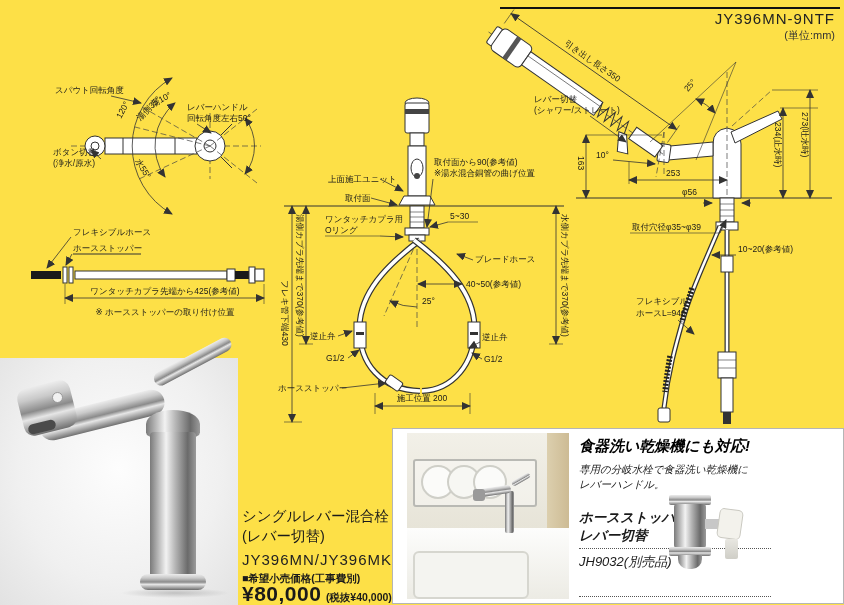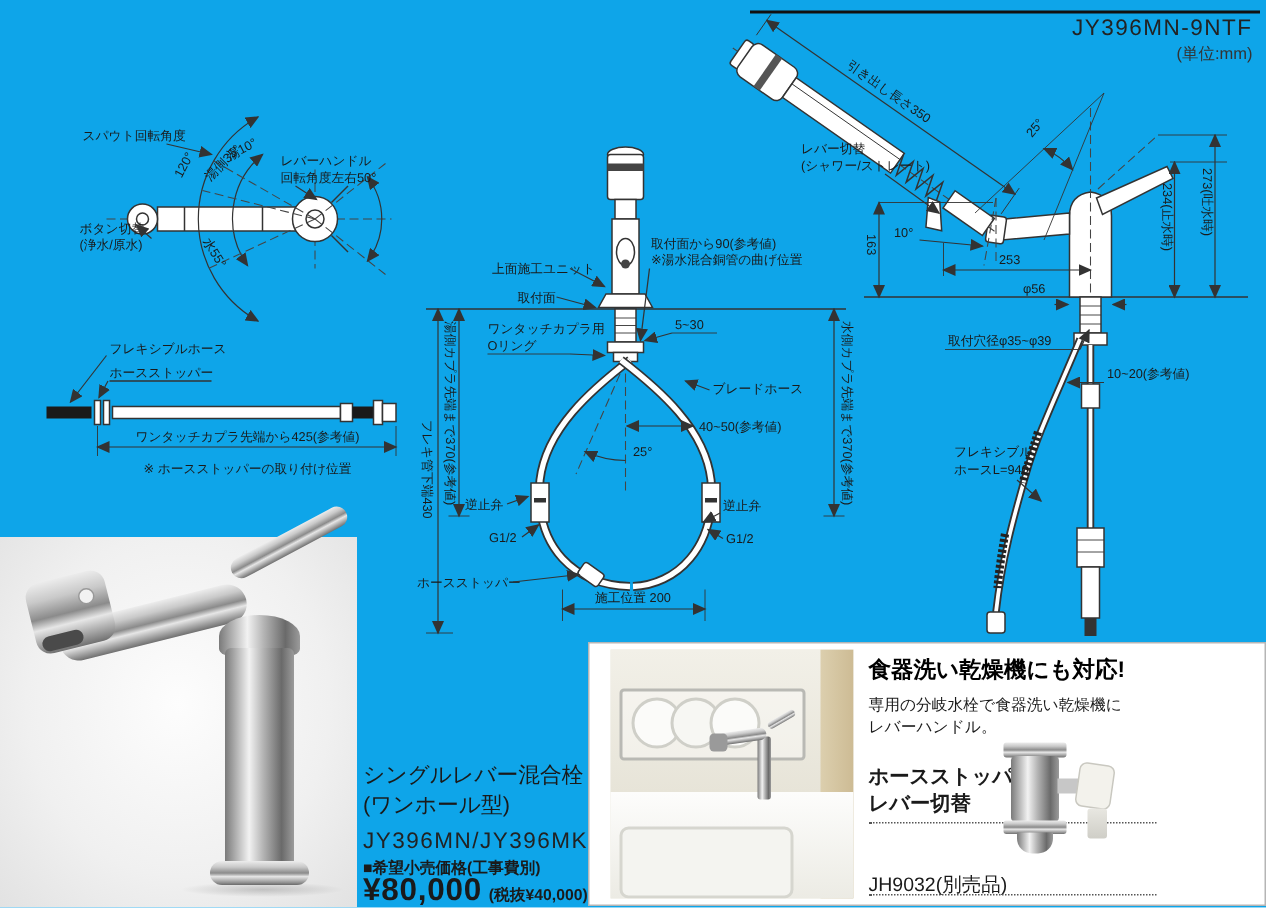--- a/index.html
+++ b/index.html
@@ -1,16 +1,16 @@
 <!DOCTYPE html>
 <html><head>
 <meta charset="utf-8">
 <style>
   html,body{margin:0;padding:0;background:#fff;}
-  #stage{position:relative;width:844px;height:605px;background:#0ea5e9;overflow:hidden;
+  #stage{position:relative;width:844px;height:605px;background:#fde047;overflow:hidden;
          font-family:"Liberation Sans","DejaVu Sans",sans-serif;color:#1a1a1a;}
   .abs{position:absolute;}
   svg{position:absolute;overflow:visible;}
   svg text{font-family:"Liberation Sans","DejaVu Sans",sans-serif;font-size:8.5px;fill:#1a1a1a;}
   .ln{stroke:#333;stroke-width:1;fill:none;}
   .lnf{stroke:#333;stroke-width:1;fill:#fff;}
   .thin{stroke:#333;stroke-width:0.6;fill:none;}
   .cl{stroke:#444;stroke-width:0.7;stroke-dasharray:6 3;fill:none;}
   .dim{stroke:#333;stroke-width:0.8;fill:none;}
   .hose-o{stroke:#333;stroke-width:6;fill:none;}
@@ -21,21 +21,21 @@
   .unit-note{position:absolute;left:700px;top:28px;width:135px;text-align:right;font-size:11px;color:#333;}
   
   .photo{position:absolute;left:0;top:358px;width:238px;height:247px;
          background:radial-gradient(ellipse at 50% 45%,#fdfdfd 0%,#f0f0f0 60%,#e2e2e2 100%);}
   .chrome-v{background:linear-gradient(to right,#7a7a7a,#f2f2f2 35%,#b5b5b5 55%,#6a6a6a 82%,#9b9b9b);}
   .chrome-h{background:linear-gradient(to bottom,#ececec,#c9c9c9 25%,#8b8b8b 50%,#e6e6e6 65%,#707070);}
   
   .tb{position:absolute;left:242px;}
   .vdivider{position:absolute;left:392px;top:505px;width:1px;height:96px;background:#9a9a9a;}
   
-  .promo{position:absolute;left:392px;top:428px;width:450px;height:174px;border:1px solid #b5b5b5;background:#fff;}
+  .promo{position:absolute;left:392px;top:428px;width:450px;height:174px;border:1px solid #b5b5b5;background:#fff;font-style:italic;}
   .kitchen{position:absolute;left:14px;top:4px;width:162px;height:166px;overflow:hidden;background:#eceadf;}
   .dotted{border-bottom:1px dotted #555;height:1px;}
   .valve{position:absolute;left:272px;top:66px;width:86px;height:96px;}
 </style>
 </head>
 <body>
 
 <div id="stage">
 
   <div class="toprule"></div>
@@ -282,21 +282,21 @@
     <div class="abs" style="left:28px;top:64px;width:28px;height:10px;background:#4a4a4a;border-radius:5px;transform:rotate(-14deg);"></div>
     <div class="abs" style="left:52px;top:34px;width:9px;height:9px;background:#f2f2f2;border:1px solid #999;border-radius:50%;"></div>
     <div class="abs chrome-h" style="left:158px;top:16px;width:86px;height:14px;border-radius:7px;transform:rotate(-28deg);transform-origin:left bottom;"></div>
     <div class="abs chrome-v" style="left:146px;top:52px;width:54px;height:28px;border-radius:50% 50% 20% 20%;"></div>
     <div class="abs chrome-v" style="left:150px;top:74px;width:46px;height:146px;border-radius:4px;"></div>
     <div class="abs chrome-h" style="left:140px;top:216px;width:66px;height:16px;border-radius:8px;"></div>
     <div class="abs" style="left:120px;top:230px;width:110px;height:10px;background:radial-gradient(ellipse,rgba(0,0,0,0.18),rgba(0,0,0,0) 70%);"></div>
   </div>
 
   <div class="tb" style="top:507px;font-size:14.5px;">シングルレバー混合栓</div>
-  <div class="tb" style="top:527px;font-size:14.5px;">(ワンホール型)</div>
+  <div class="tb" style="top:527px;font-size:14.5px;">(レバー切替)</div>
   <div class="tb" style="top:551px;font-size:15px;letter-spacing:1px;color:#222;">JY396MN/JY396MK[寒]</div>
   <div class="tb" style="top:572px;font-size:10.5px;font-weight:bold;">■希望小売価格(工事費別)</div>
   <div class="tb" style="top:582px;">
     <span style="font-size:21px;font-weight:bold;letter-spacing:0.5px;">¥80,000</span>
     <span style="font-size:10.5px;font-weight:bold;">(税抜¥40,000)</span>
   </div>
 
   <div class="vdivider"></div>
 
   <div class="promo">
@@ -313,21 +313,21 @@
       <div class="abs" style="left:66px;top:56px;width:12px;height:12px;background:#9a9a9a;border-radius:3px;"></div>
       <div class="abs chrome-h" style="left:104px;top:44px;width:20px;height:5px;border-radius:3px;transform:rotate(-30deg);"></div>
       <div class="abs" style="left:6px;top:118px;width:112px;height:44px;border:2px solid #d6d6cf;border-radius:6px;background:#f4f4f0;"></div>
     </div>
     <div class="abs" style="left:186px;top:8px;font-size:15px;font-weight:bold;color:#000;">食器洗い乾燥機にも対応!</div>
     <div class="abs" style="left:186px;top:34px;font-size:10.5px;">専用の分岐水栓で食器洗い乾燥機に</div>
     <div class="abs" style="left:186px;top:49px;font-size:10.5px;">レバーハンドル。</div>
     <div class="abs" style="left:186px;top:80px;font-size:13.5px;font-weight:bold;">ホースストッパー</div>
     <div class="abs" style="left:186px;top:98px;font-size:13.5px;font-weight:bold;">レバー切替</div>
     <div class="abs dotted" style="left:186px;top:118px;width:192px;"></div>
-    <div class="abs" style="left:186px;top:124px;font-size:13px;margin-top:28px;">JH9032(別売品)</div>
+    <div class="abs" style="left:186px;top:124px;font-size:13px;">JH9032(別売品)</div>
     <div class="abs dotted" style="left:186px;top:166px;width:192px;"></div>
     <div class="valve">
       <div class="abs chrome-h" style="left:4px;top:0;width:42px;height:10px;border-radius:2px;"></div>
       <div class="abs chrome-v" style="left:9px;top:9px;width:32px;height:44px;border-radius:3px;"></div>
       <div class="abs chrome-h" style="left:4px;top:52px;width:42px;height:9px;border-radius:2px;"></div>
       <div class="abs chrome-v" style="left:13px;top:60px;width:24px;height:14px;border-radius:0 0 10px 10px;"></div>
       <div class="abs" style="left:40px;top:24px;width:16px;height:10px;background:#c7c7c7;"></div>
       <div class="abs" style="left:53px;top:14px;width:22px;height:28px;background:#f3f2ec;border:1px solid #c9c8c0;border-radius:5px;transform:rotate(8deg);"></div>
       <div class="abs" style="left:60px;top:44px;width:13px;height:20px;background:linear-gradient(#e8e7e1,#cfcec7);border-radius:2px;"></div>
     </div>

